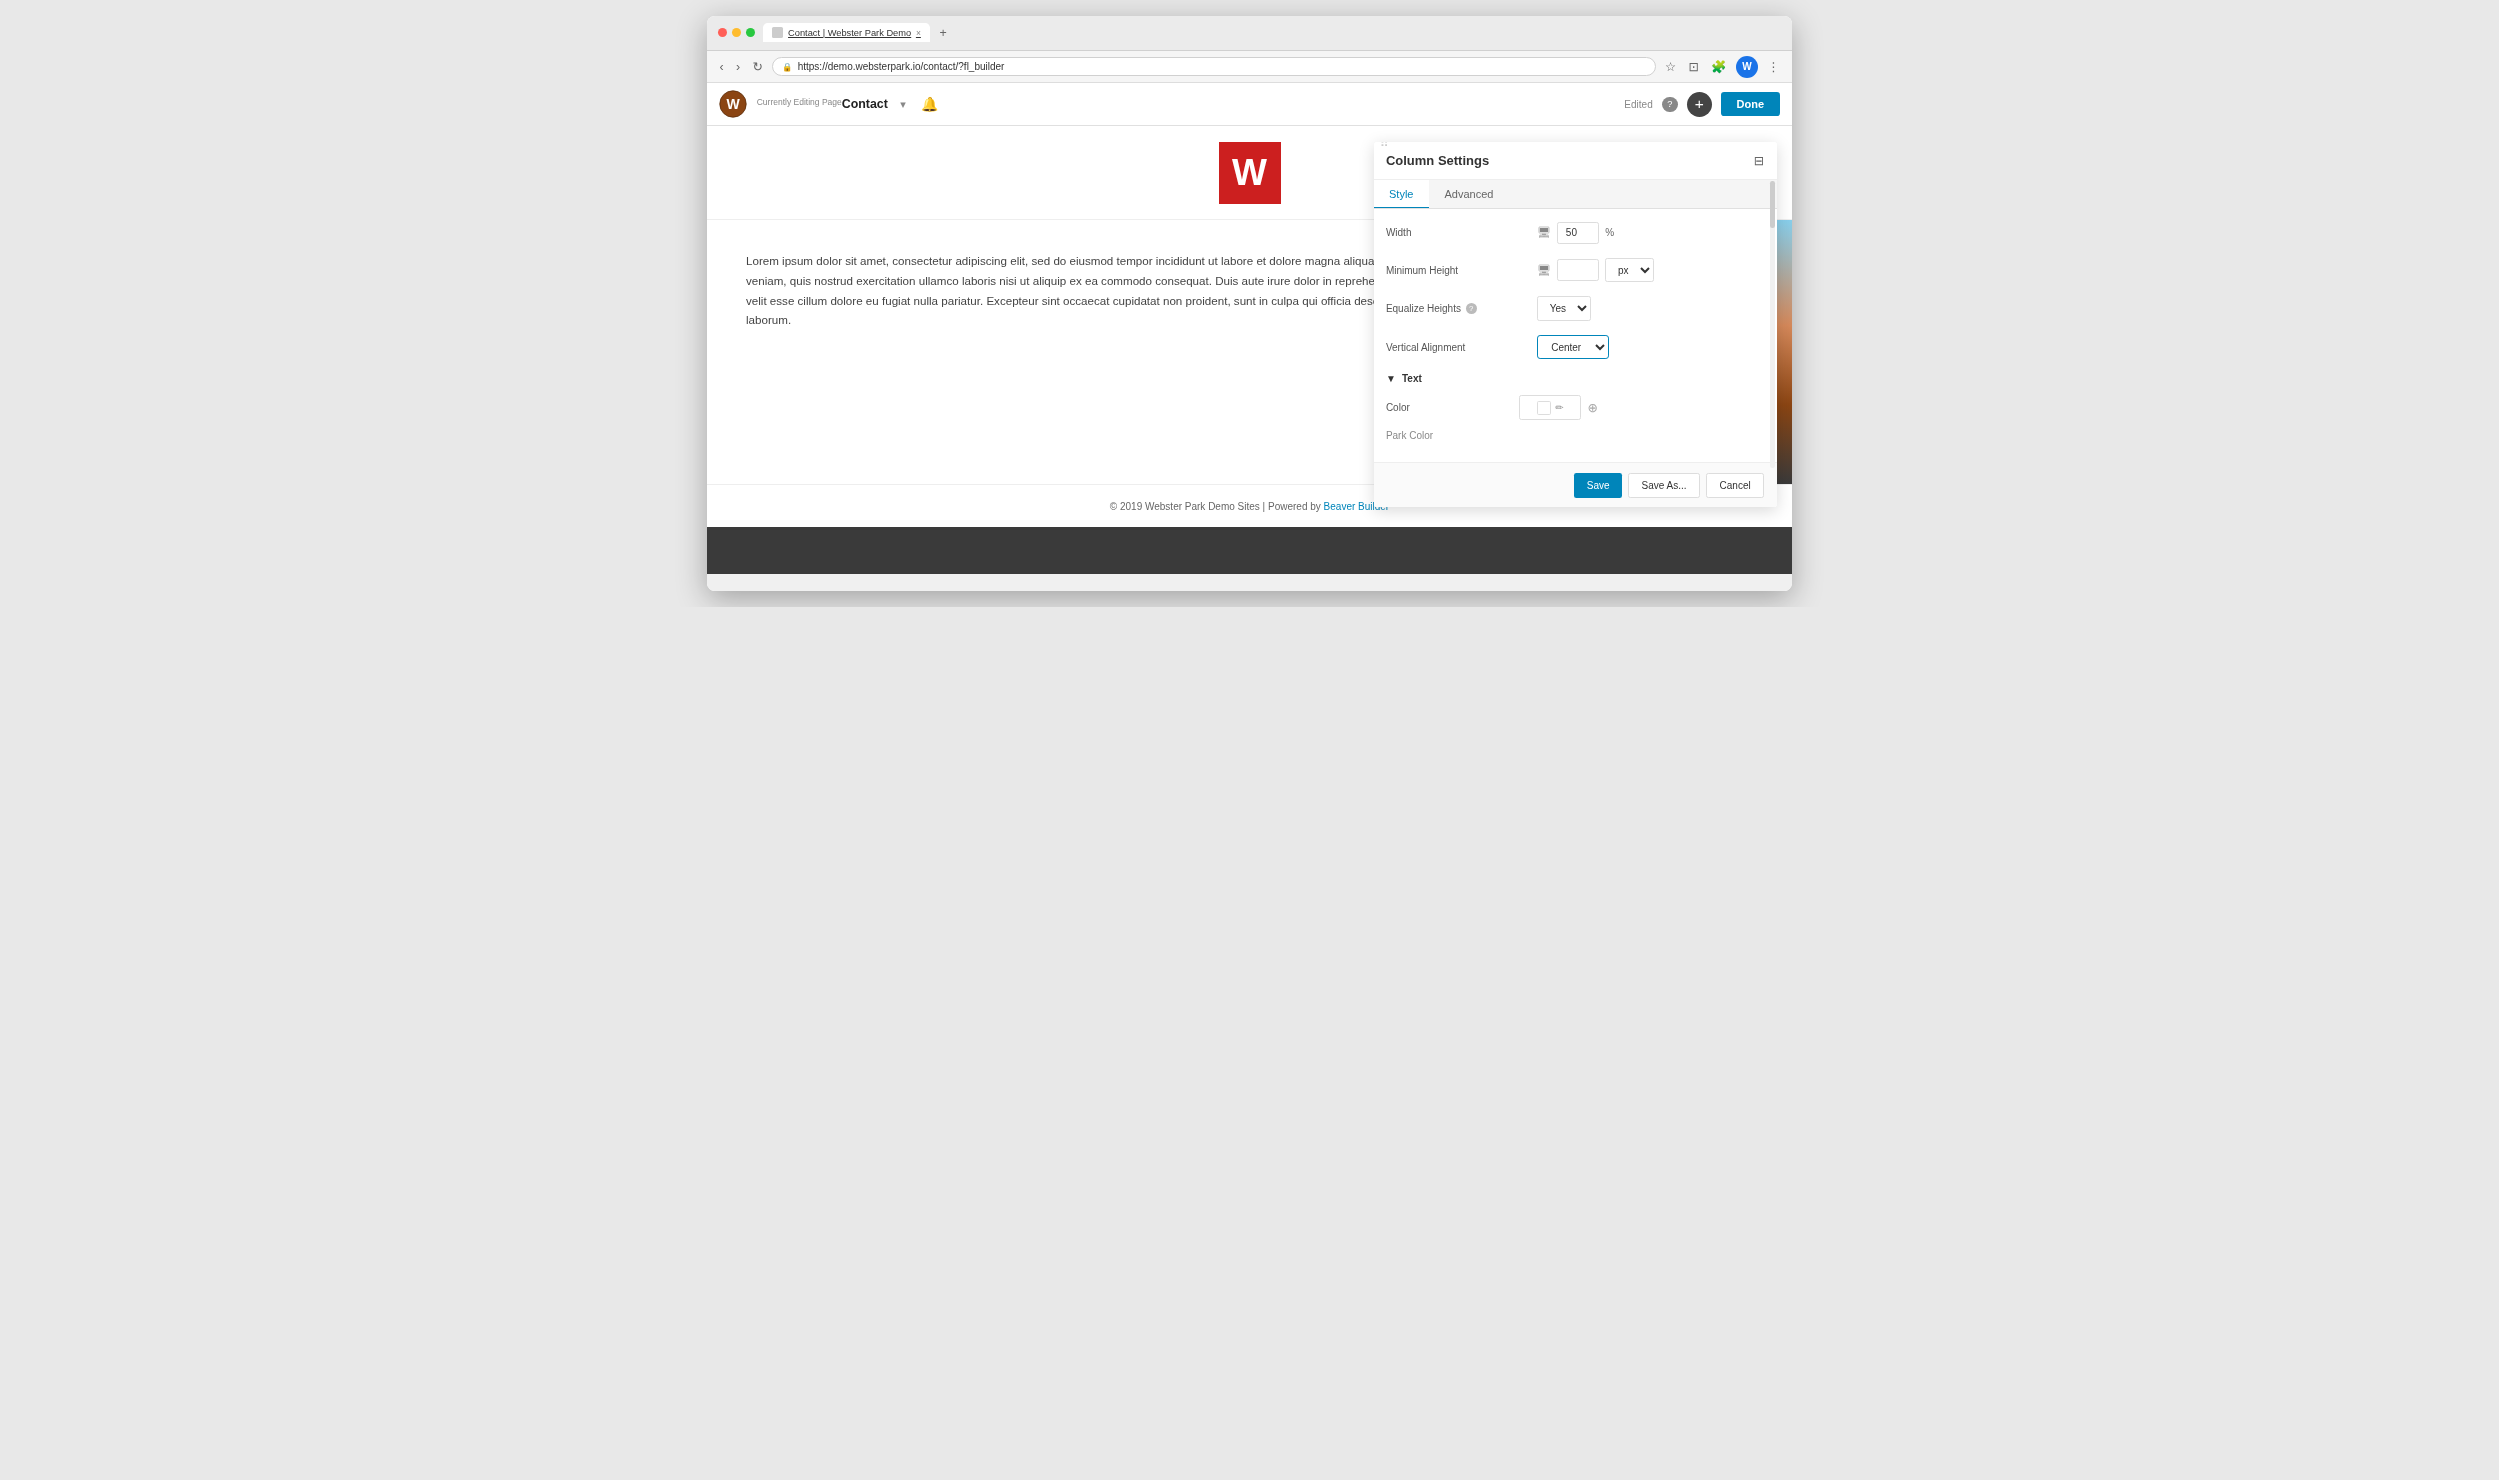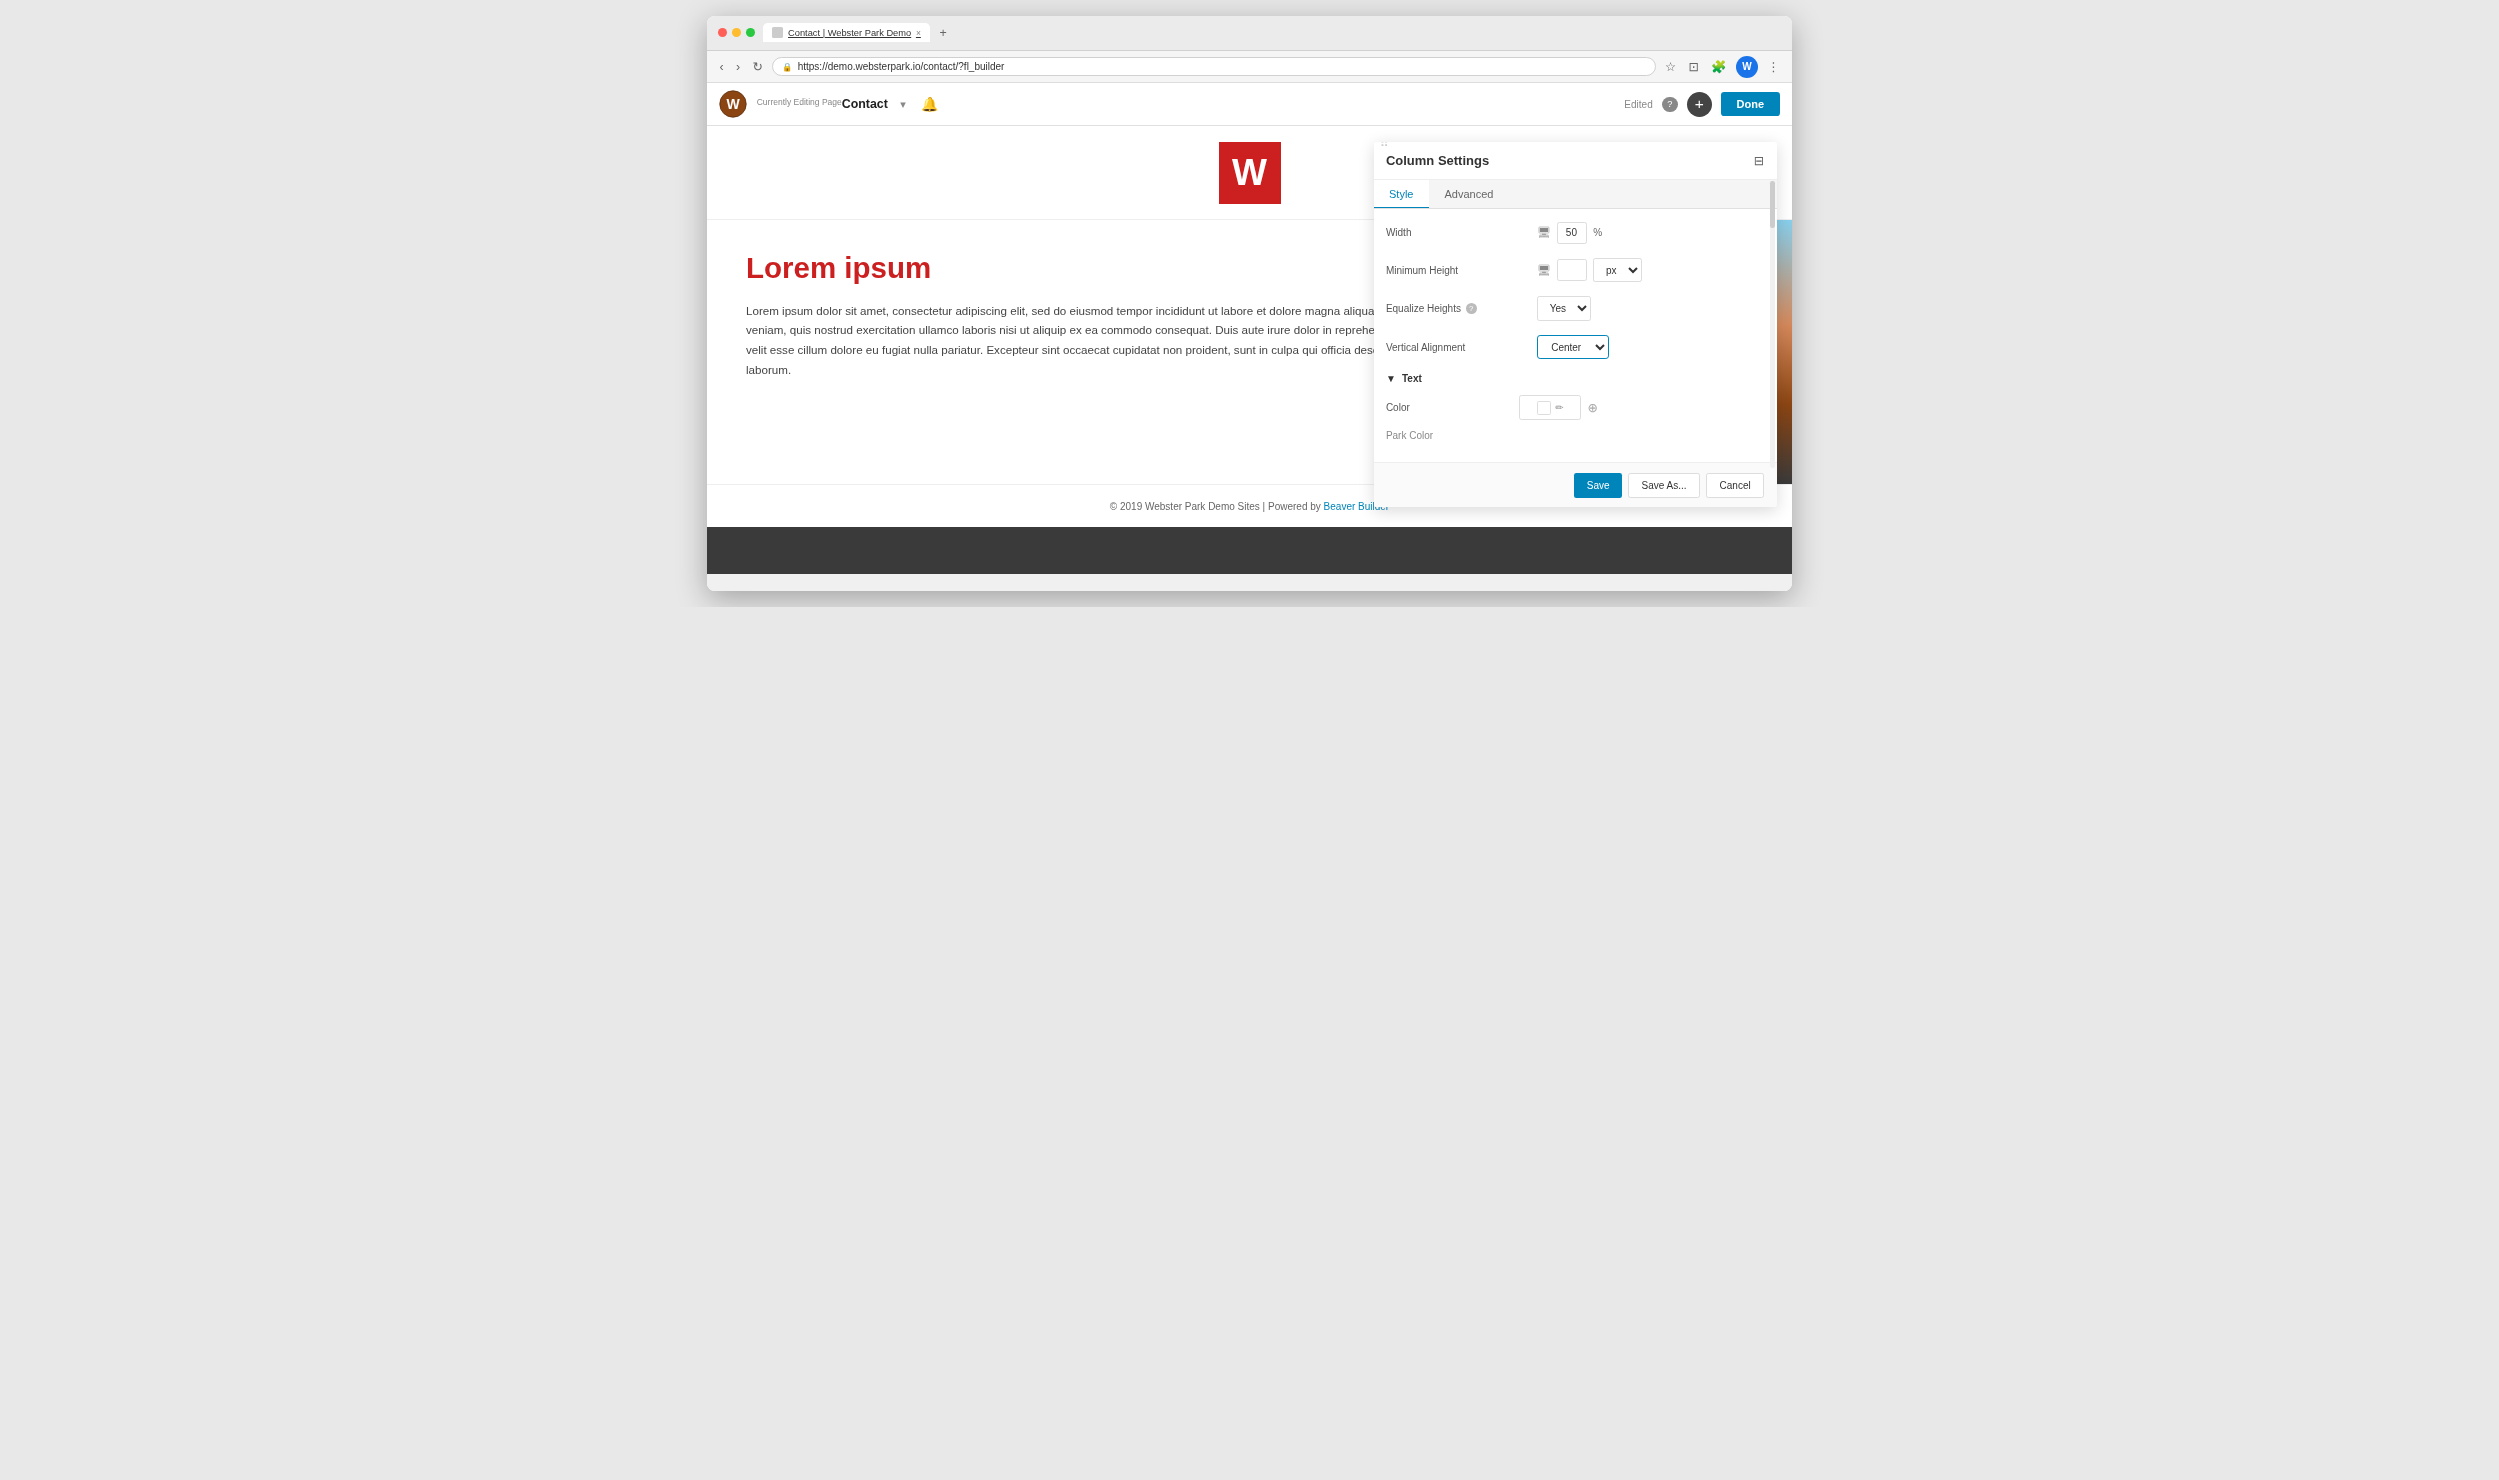--- a/index.html
+++ b/index.html
@@ -426,21 +426,21 @@
     .desktop-icon {
       color: #888;
       font-size: 11px;
     }
 
     .text-input {
       border: 0.8px solid #ddd;
       border-radius: 2.3px;
       padding: 4.7px 7.8px;
       font-size: 10px;
-      width: 30px;
+      width: 42px;
       color: #333;
     }
 
     .unit-label {
       font-size: 10px;
       color: #666;
     }
 
     .select-dropdown {
       border: 0.8px solid #ddd;
@@ -645,21 +645,20 @@
   <div class="page-content">
 
     <div class="site-header">
       <div class="site-logo-img">
         <span>W</span>
       </div>
     </div>
 
     <div class="content-section">
       <div class="text-col">
-        <h2 class="lorem-heading">Lorem ipsum</h2>
         <p class="lorem-body">Lorem ipsum dolor sit amet, consectetur adipiscing elit, sed do eiusmod tempor incididunt ut labore et dolore magna aliqua. Ut enim ad minim veniam, quis nostrud exercitation ullamco laboris nisi ut aliquip ex ea commodo consequat. Duis aute irure dolor in reprehenderit in voluptate velit esse cillum dolore eu fugiat nulla pariatur. Excepteur sint occaecat cupidatat non proident, sunt in culpa qui officia deserunt mollit anim id est laborum.</p>
       </div>
       <div class="image-col">
         <div class="runner-image">
 
           <svg width="93" height="202" viewBox="0 0 120 260">
 
             <ellipse cx="60" cy="40" rx="16" ry="16" fill="rgba(0,0,0,0.6)"></ellipse>
             <line x1="60" y1="56" x2="55" y2="120" stroke="rgba(0,0,0,0.6)" stroke-width="8" stroke-linecap="round"></line>
             <line x1="55" y1="80" x2="30" y2="100" stroke="rgba(0,0,0,0.6)" stroke-width="7" stroke-linecap="round"></line>

